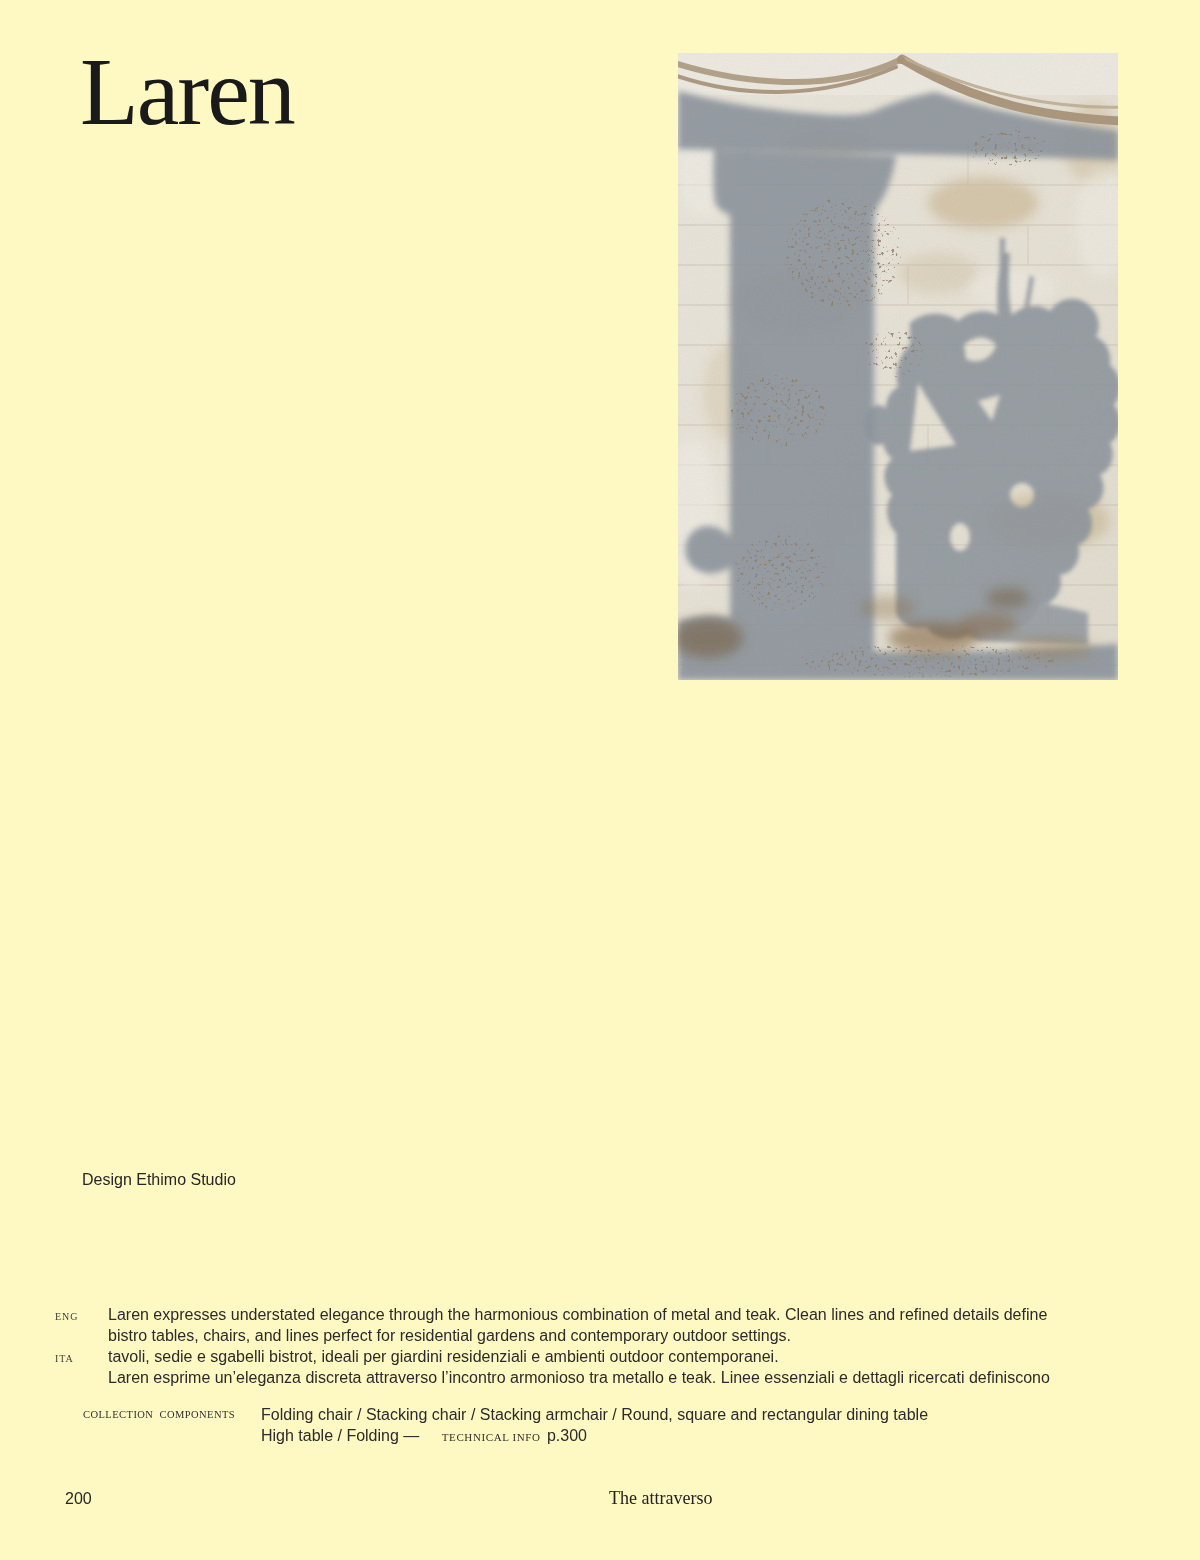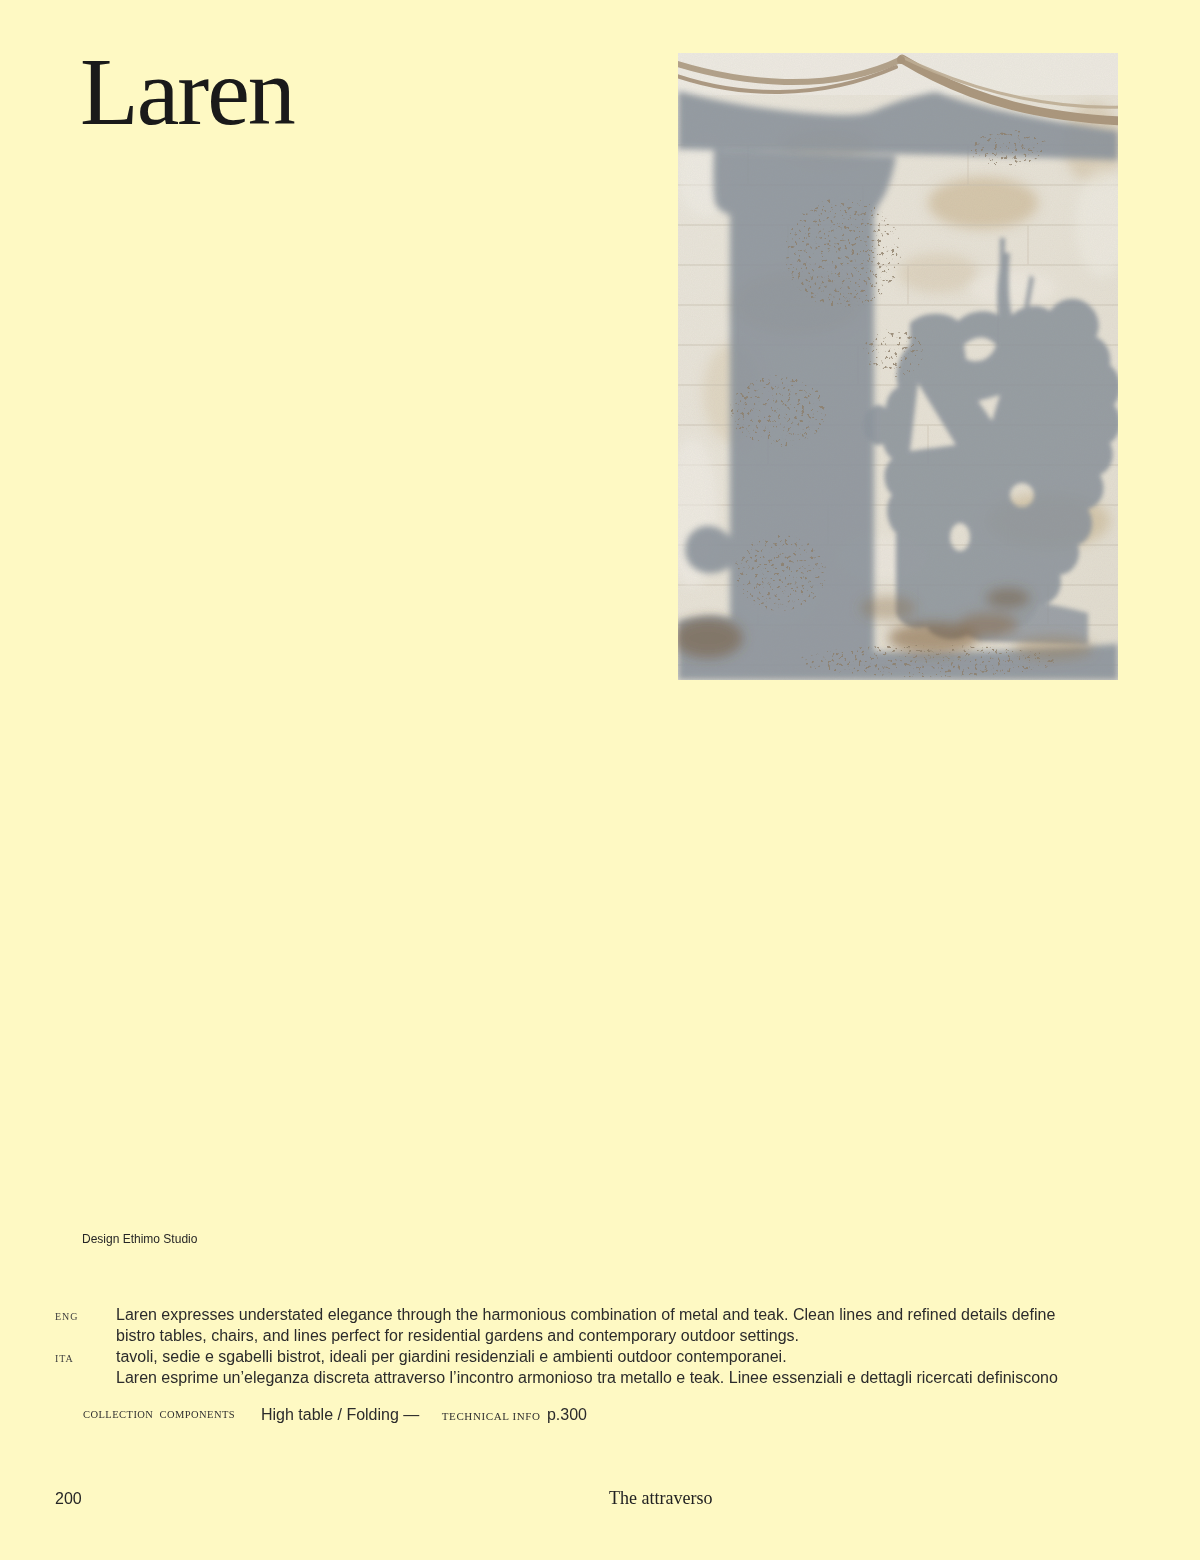--- a/index.html
+++ b/index.html
@@ -28,51 +28,51 @@
     font-weight:500;
     font-size:96px;line-height:1;
     letter-spacing:-2px;
     color:var(--ink);
   }
   .photo{
     position:absolute;left:678px;top:53px;width:440px;height:627px;
   }
   .photo svg{display:block;width:100%;height:100%;}
   .designer{
-    position:absolute;left:82px;top:1232px;
-    font-size:12px;color:#262626;
+    position:absolute;left:82px;top:1171px;
+    font-size:16px;color:#262626;
   }
   .lang-label{
     position:absolute;left:55px;
     font-family:"Liberation Serif", serif;
     font-size:10px;letter-spacing:0.9px;color:#3d3d3d;
   }
   .lang-eng{top:1311px;}
   .lang-ita{top:1353px;}
   .description{
     position:absolute;left:108px;top:1304px;
-    font-size:16px;line-height:21px;white-space:nowrap;color:var(--body-ink);margin-left:8px;
+    font-size:16px;line-height:21px;white-space:nowrap;color:var(--body-ink);
   }
   .components-label{
     position:absolute;left:83px;top:1409px;
     font-family:Liberation Serif, serif;
     font-size:10.5px;letter-spacing:0.45px;color:#2f2f2f;
     word-spacing:3px;
   }
   .components{
     position:absolute;left:261px;top:1404px;
     font-size:16px;line-height:21px;white-space:nowrap;color:var(--body-ink);
   }
   .smallcaps-serif{
     font-family:"Liberation Serif", serif;
     font-size:11px;letter-spacing:0.6px;color:#2f2f2f;
     margin:0 2px 0 18px;
   }
   .page-number{
-    position:absolute;left:55px;top:1490px;
+    position:absolute;left:65px;top:1490px;
     font-size:16px;color:#262626;
   }
   .footer-section{
     position:absolute;left:609px;top:1488px;
     font-family:"Liberation Serif", serif;
     font-size:18px;color:#222;
   }
 </style>
 </head>
 <body>
@@ -243,20 +243,21 @@
   <div class="description">
     <div>Laren expresses understated elegance through the harmonious combination of metal and teak. Clean lines and refined details define</div>
     <div>bistro tables, chairs, and lines perfect for residential gardens and contemporary outdoor settings.</div>
     <div>tavoli, sedie e sgabelli bistrot, ideali per giardini residenziali e ambienti outdoor contemporanei.</div>
     <div>Laren esprime un’eleganza discreta attraverso l’incontro armonioso tra metallo e teak. Linee essenziali e dettagli ricercati definiscono</div>
   </div>
 
   <div class="components-label">COLLECTION COMPONENTS</div>
 
   <div class="components">
+    <div>Folding chair / Stacking chair / Stacking armchair / Round, square and rectangular dining table</div>
     <div>
       <span>High table / Folding —</span>
       <span class="smallcaps-serif">TECHNICAL INFO</span>
       <span>p.300</span>
     </div>
   </div>
 
   <div class="page-number">200</div>
   <div class="footer-section">The attraverso</div>
 

